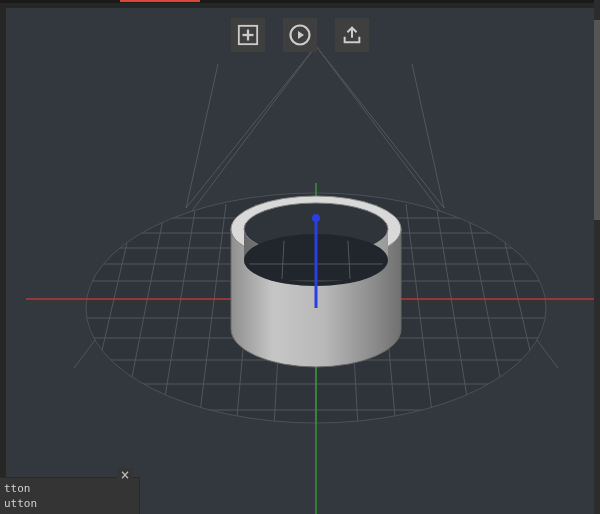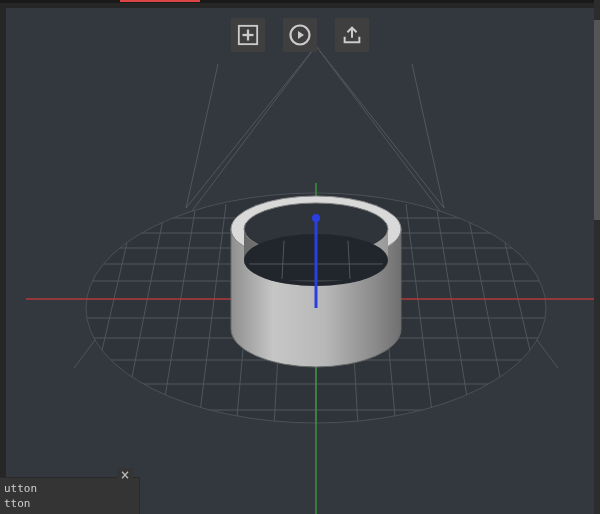--- a/index.html
+++ b/index.html
@@ -226,19 +226,19 @@
     <svg width="22" height="22" viewBox="0 0 24 24">
       <polyline points="4,14 4,20 20,20 20,14" fill="none" stroke="#cbcbcb" stroke-width="2.2"></polyline>
       <line x1="12" y1="4" x2="12" y2="15" stroke="#cbcbcb" stroke-width="2.2"></line>
       <polyline points="7,9 12,4 17,9" fill="none" stroke="#cbcbcb" stroke-width="2.2"></polyline>
     </svg>
   </div>
 </div>
 
 <div class="log-panel">
   <span class="close">×</span>
+  <div class="log-line">tton</div>
   <div class="log-line">utton</div>
-  <div class="log-line">tton</div>
 </div>
 
 <div class="scrollbar-track">
   <div class="scrollbar-thumb"></div>
 </div>
 
 </body></html>

